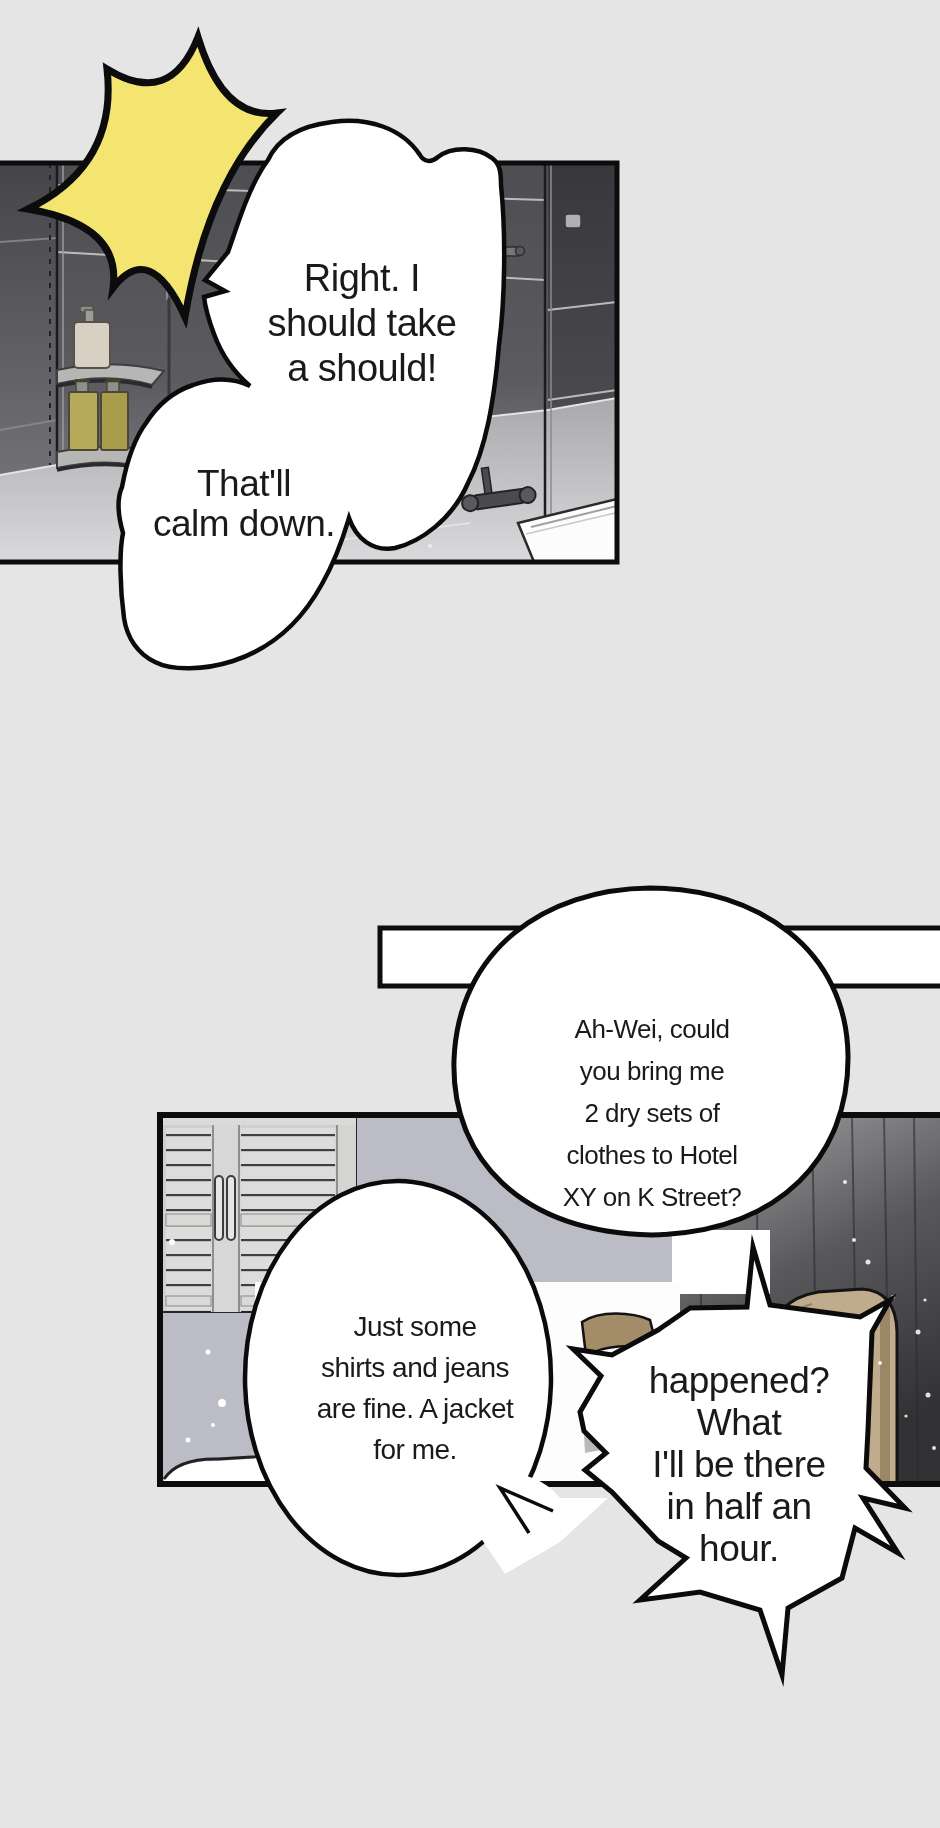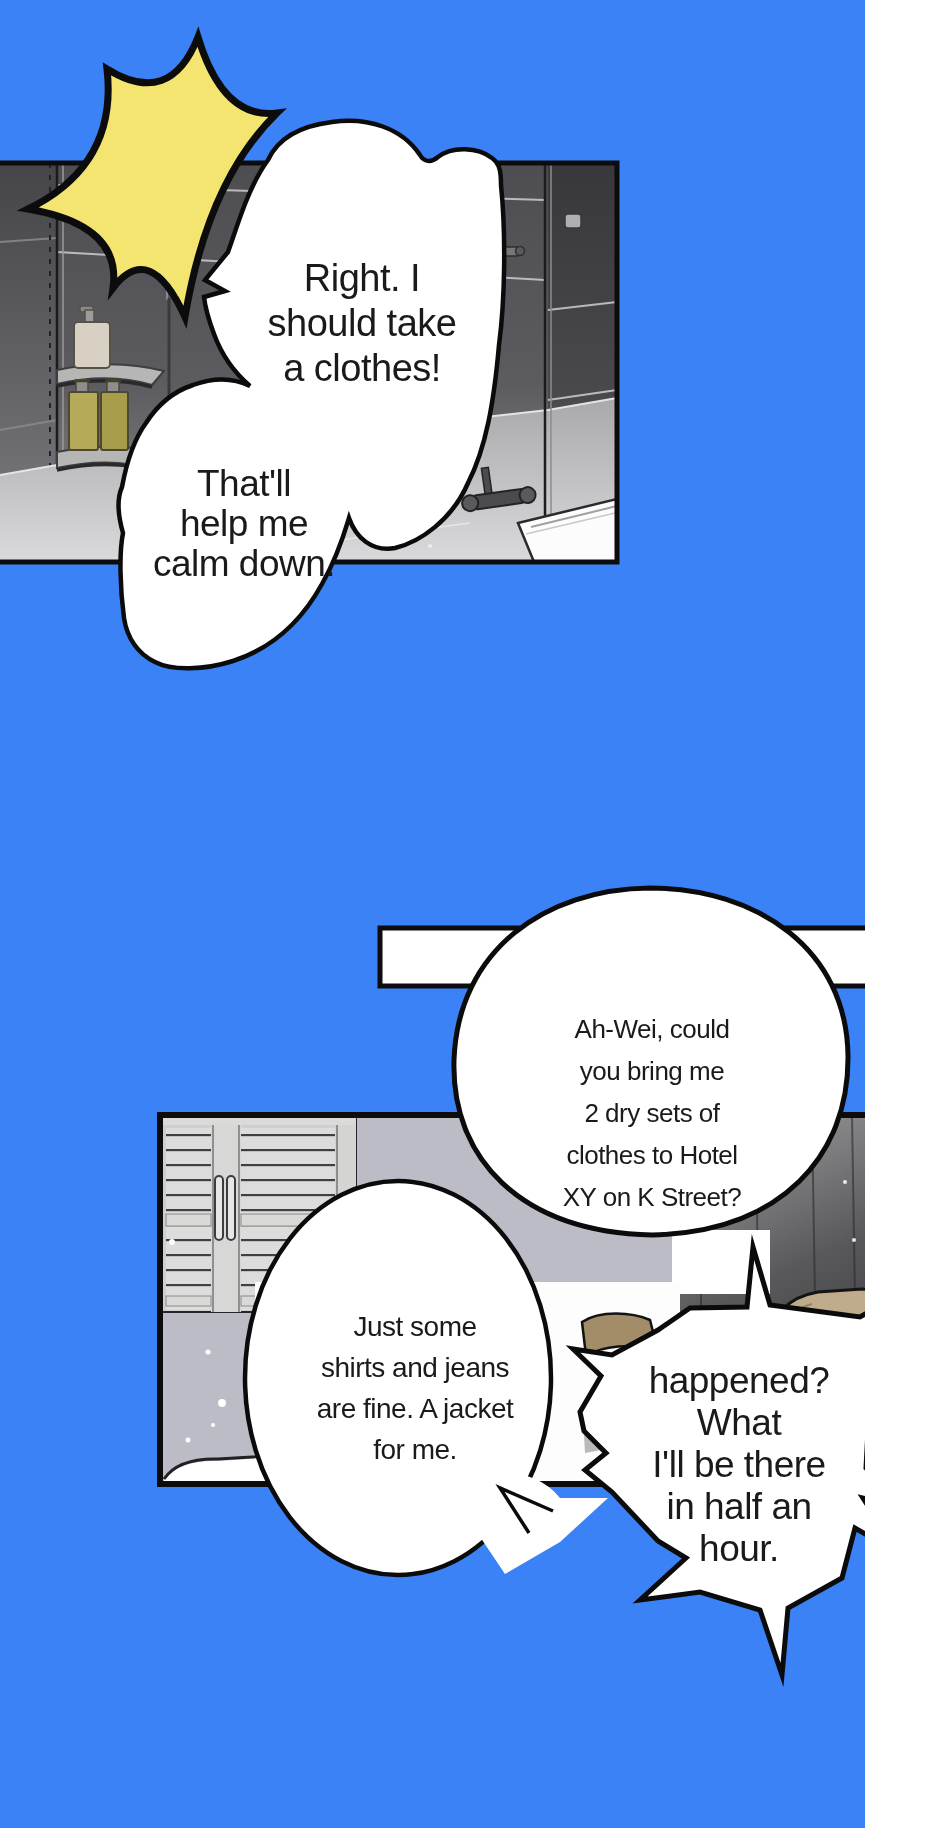--- a/index.html
+++ b/index.html
@@ -1,16 +1,16 @@
 <!DOCTYPE html>
 <html><head>
 <meta charset="utf-8">
 <style>
   html,body{margin:0;padding:0;background:#ffffff;}
-  #stage{position:relative;width:865px;height:1828px;background:#3b82f6;overflow:hidden;
+  #stage{position:relative;width:940px;height:1828px;background:#e5e5e5;overflow:hidden;
          font-family:"Liberation Sans",sans-serif;}
   #art{position:absolute;left:0;top:0;}
   .bubble-text{position:absolute;color:#1a1a1a;text-align:center;letter-spacing:-0.5px;white-space:nowrap;}
   #t-shower {left:212px;top:256px;width:300px;font-size:38px;line-height:45px;}
   #t-calm   {left:114px;top:464px;width:260px;font-size:37px;line-height:40px;}
   #t-request{left:492px;top:1008px;width:320px;font-size:26px;line-height:42px;}
   #t-clothes{left:260px;top:1306px;width:310px;font-size:28px;line-height:41px;}
   #t-reply  {left:604px;top:1360px;width:270px;font-size:37px;line-height:42px;}
 </style>
 </head>
@@ -252,26 +252,25 @@
   <path d="M753,1247 L770,1305 L860,1317 L890,1300 L872,1332 L868,1430 L866,1468
            L905,1508 L863,1498 L898,1553 L855,1528 L842,1578 L788,1608 L782,1675
            L760,1610 L700,1592 L640,1600 L686,1558 L658,1541 L612,1492 L585,1470
            L606,1453 L584,1431 L580,1412 L601,1376 L573,1349 L612,1355 L658,1330
            L690,1308 L747,1307 Z" fill="#ffffff" stroke="#0b0b0b" stroke-width="5" stroke-linejoin="miter" stroke-miterlimit="25"></path>
 </svg>
 
 <div id="t-shower" class="bubble-text">
   <div>Right. I</div>
   <div>should take</div>
-  <div>a clothes!</div>
+  <div>a should!</div>
 </div>
 
 <div id="t-calm" class="bubble-text">
   <div>That'll</div>
-  <div>help me</div>
   <div>calm down.</div>
 </div>
 
 <div id="t-request" class="bubble-text">
   <div>Ah-Wei, could</div>
   <div>you bring me</div>
   <div>2 dry sets of</div>
   <div>clothes to Hotel</div>
   <div>XY on K Street?</div>
 </div>

